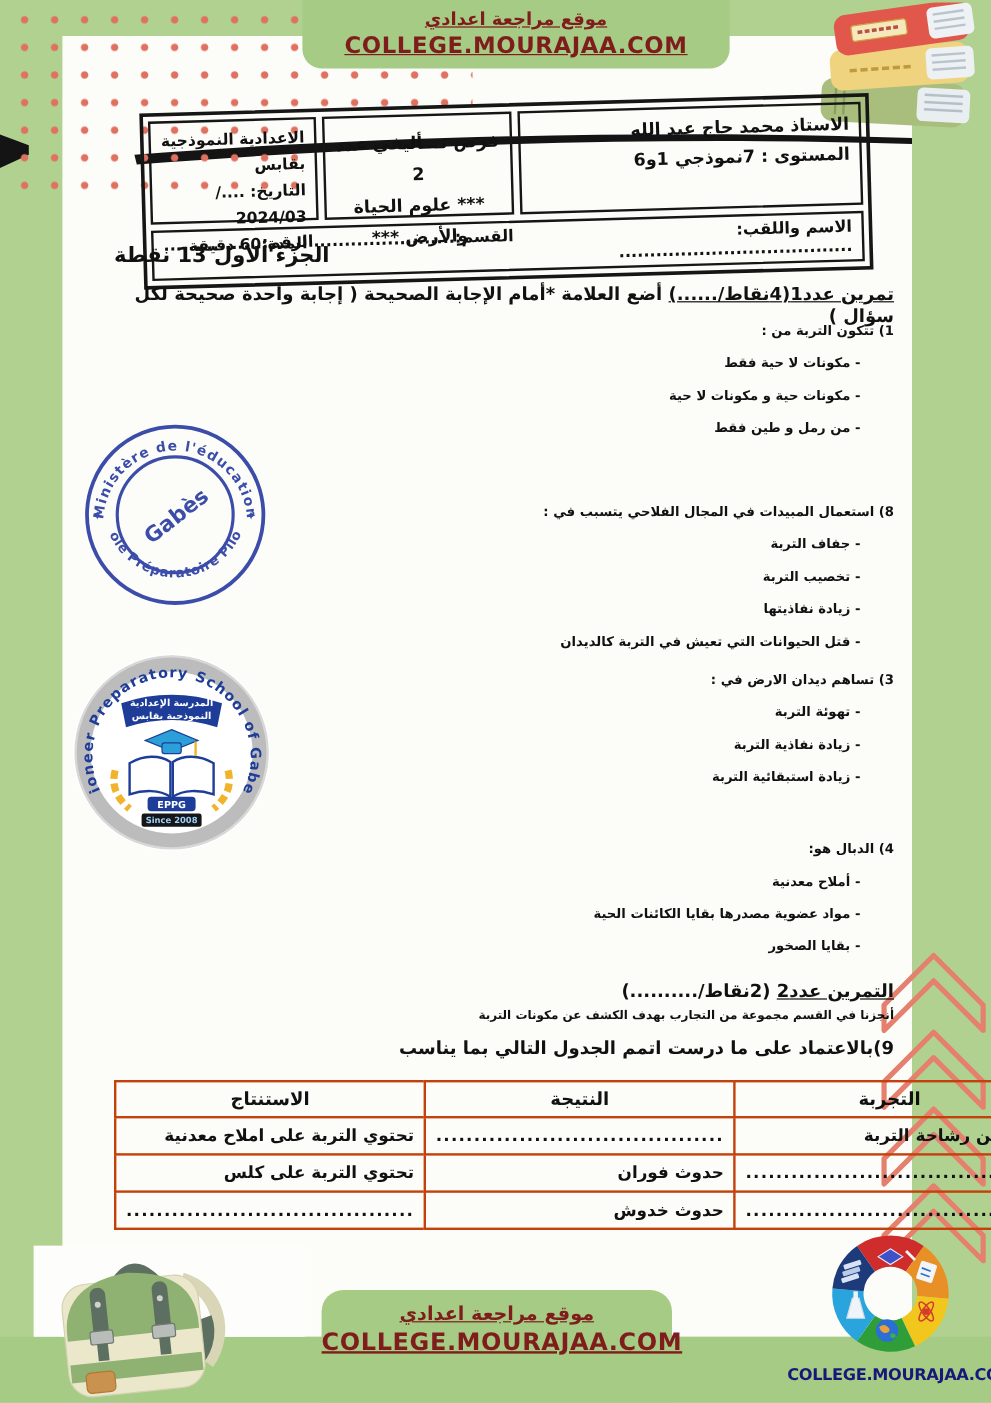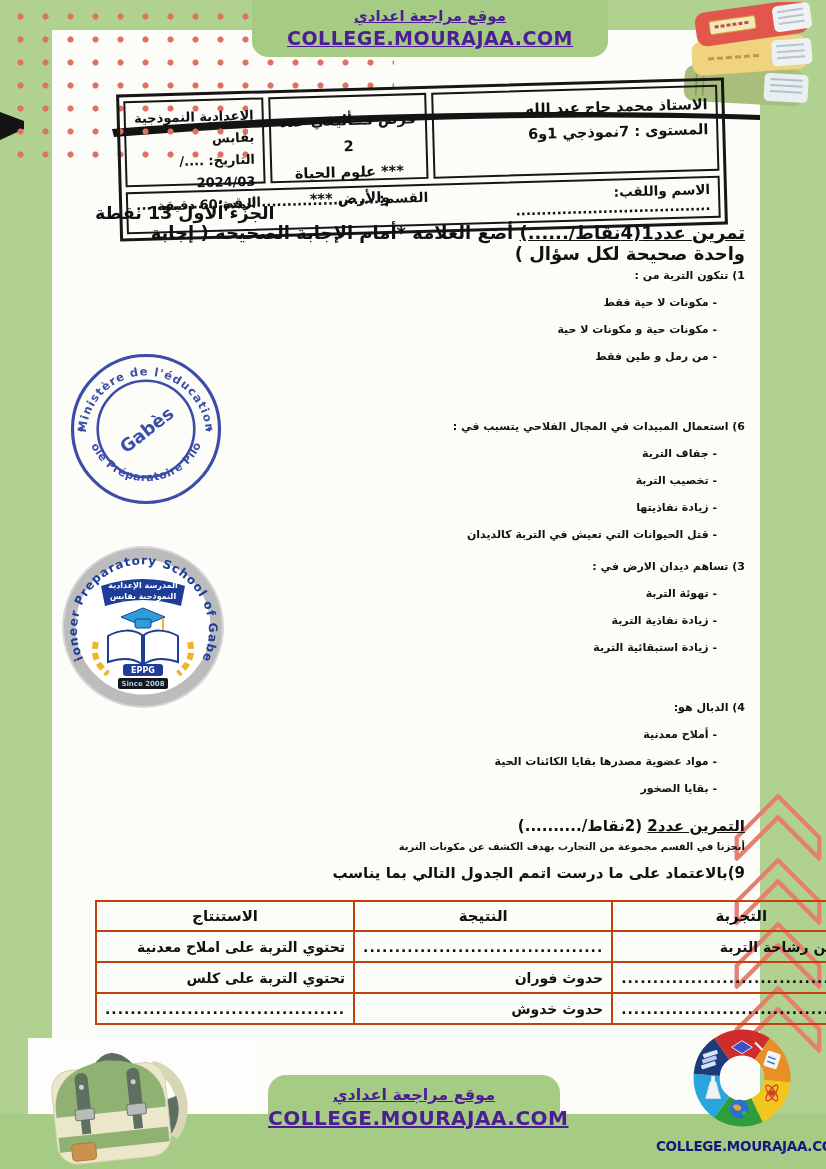--- a/index.html
+++ b/index.html
@@ -18,21 +18,21 @@
   #scan-wedge{left:0;top:108px;width:26px;height:34px;}
   
   #dots{
     left:0;top:0;width:394px;height:166px;
     background-image:radial-gradient(circle,#e0705f 2.6px,rgba(0,0,0,0) 3.5px);
     background-size:25px 23px;background-position:8px 5px;
     clip-path:polygon(0 0,100% 0,100% 60%,63% 60%,63% 100%,0 100%);
     z-index:4;pointer-events:none;
   }
   
-  .banner{background:#a6cb84;color:#4c1d95;text-align:center;z-index:5;}
+  .banner{background:#a6cb84;color:#7f1d1d;text-align:center;z-index:5;}
   #top-banner{left:252px;top:0;width:356px;height:57px;border-radius:0 0 16px 16px;}
   #bottom-band{left:0;top:1114px;width:826px;height:55px;background:#a6cb84;z-index:3;}
   #bottom-banner{left:268px;top:1075px;width:292px;height:94px;border-radius:18px 18px 0 0;}
   .banner .l1{font-size:15px;font-weight:bold;text-decoration:underline;margin-top:7px;}
   .banner .l2{font-size:19px;font-weight:bold;text-decoration:underline;letter-spacing:.5px;margin-top:2px;}
   #bottom-banner .l1{font-size:16px;margin-top:10px;}
   #bottom-banner .l2{font-size:20px;}
   
   #exam-header{
     left:118px;top:86px;width:594px;
@@ -43,21 +43,21 @@
   #exam-header .row1{display:flex;gap:5px;}
   #exam-header .cell{border:2.5px solid #161616;padding:5px 8px;box-sizing:border-box;}
   .cell-teacher{flex:0 0 286px;height:86px;font-size:14.5px;line-height:1.75;text-align:right;}
   .cell-exam{flex:0 0 158px;height:86px;font-size:14.5px;text-align:center;line-height:1.8;padding-top:10px !important;}
   .cell-school{flex:1;height:86px;font-size:13px;line-height:1.7;text-align:right;}
   #exam-header .row2{border:2.5px solid #161616;margin-top:5px;padding:3px 8px;
     display:flex;justify-content:space-between;font-size:13.5px;}
   
   .doc{direction:rtl;color:#111;font-weight:bold;z-index:6;}
   #part1-title{left:95px;top:203px;width:650px;text-align:left;font-size:17.5px;}
-  #ex1-heading{left:95px;top:222px;width:650px;font-size:18px;}
+  #ex1-heading{left:95px;top:236px;width:650px;font-size:15px;}
   .u{text-decoration:underline;}
   .qblock{left:95px;width:650px;font-size:11px;line-height:27px;}
   #q1{top:262px;} #q2{top:413px;} #q3{top:553px;} #q4{top:694px;}
   .qblock .opt{padding-right:28px;}
   #ex2-heading{left:95px;top:817px;width:650px;font-size:15px;}
   #ex2-intro{left:95px;top:841px;width:650px;font-size:10px;}
   #ex2-instr{left:95px;top:864px;width:650px;font-size:15px;}
   
   #exp-table{
     left:95px;top:900px;width:650px;direction:rtl;z-index:6;
@@ -147,21 +147,21 @@
 </div>
 
 <div class="abs doc qblock" id="q1">
   <div>1)‎ تتكون التربة من :</div>
   <div class="opt">- مكونات لا حية فقط</div>
   <div class="opt">- مكونات حية و مكونات لا حية</div>
   <div class="opt">- من رمل و طين فقط</div>
 </div>
 
 <div class="abs doc qblock" id="q2">
-  <div>6)‎ استعمال  المبيدات في المجال الفلاحي يتسبب في :</div>
+  <div>8)‎ استعمال  المبيدات في المجال الفلاحي يتسبب في :</div>
   <div class="opt">- جفاف التربة</div>
   <div class="opt">- تخصيب التربة</div>
   <div class="opt">- زيادة نفاذيتها</div>
   <div class="opt">- قتل الحيوانات التي تعيش في التربة كالديدان</div>
 </div>
 
 <div class="abs doc qblock" id="q3">
   <div>3)‎ تساهم ديدان الارض في :</div>
   <div class="opt">- تهوئة التربة</div>
   <div class="opt">- زيادة نفاذية التربة</div>

